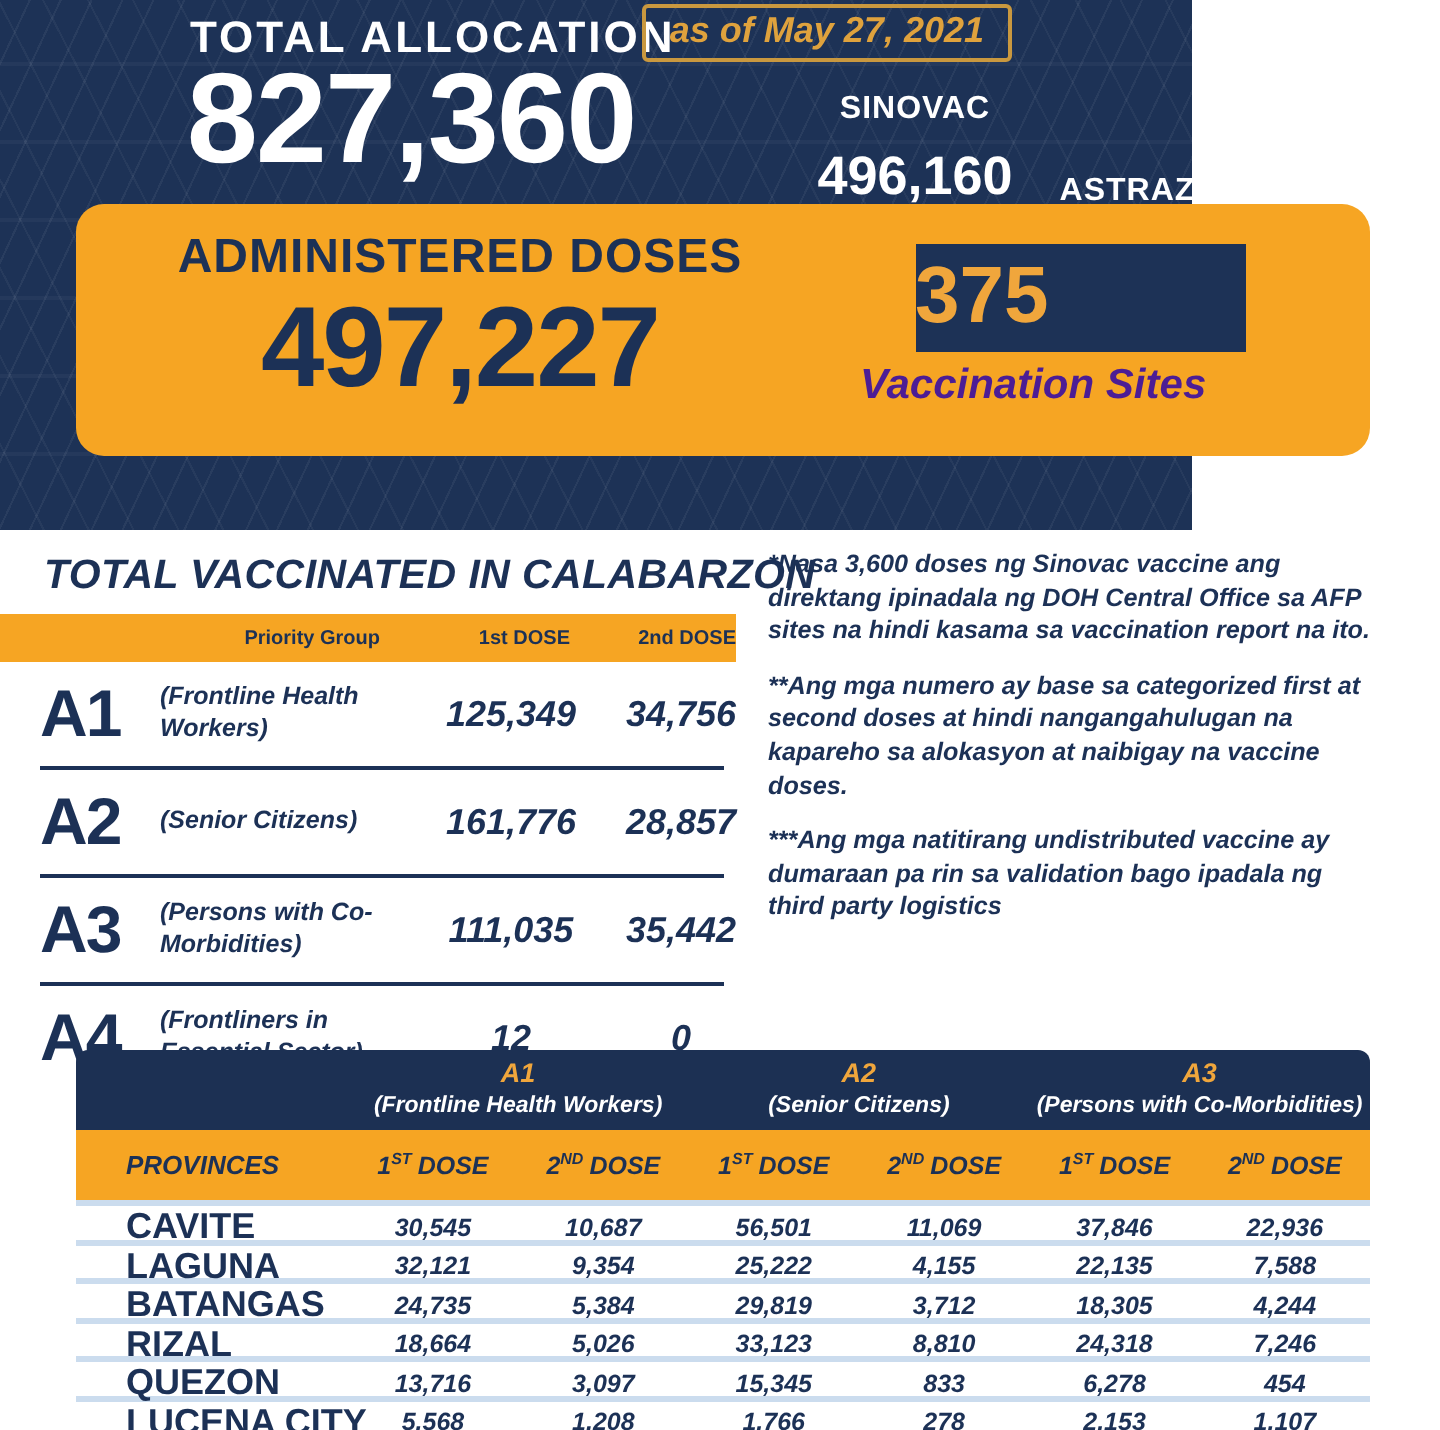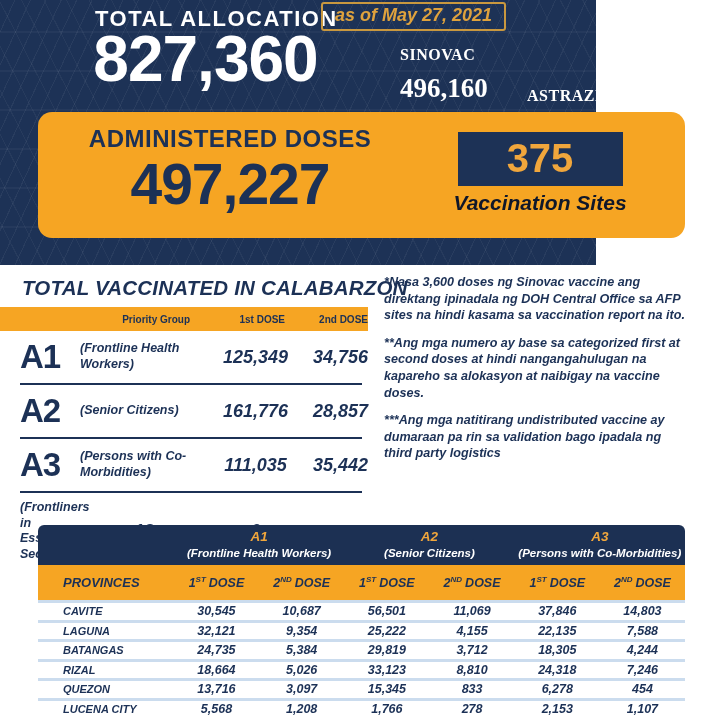--- a/index.html
+++ b/index.html
@@ -24,38 +24,38 @@
   }
   .hero-total {
     position:absolute; left:58px; top:22px; width:295px; text-align:center;
     color:#fff; font-size:64px; letter-spacing:-1px;
   }
   .asof-box {
     position:absolute; right:90px; top:2px;
     border:2px solid #c9983f; border-radius:3px; padding:1px 12px 3px;
     color:#dfa23d; font-size:18px; font-style:italic;
   }
-  .vax { position:absolute; color:#fff;font-family:Liberation Serif, serif; }
+  .vax { position:absolute; text-align:center; color:#fff; }
   .vax-1 { left:400px; top:46px; width:115px; }
   .vax-2 { left:527px; top:46px; width:132px;margin-top:41px; }
   .vax-name { font-size:16px; letter-spacing:0.5px; }
   .vax-val  { font-size:27px; margin-top:9px; }
   .admin-banner {
-    position:absolute; left:38px; top:112px; width:647px; height:126px;
+    position:absolute; left:38px; top:102px; width:647px; height:126px;
     background:#f6a523; border-radius:14px;
   }
   .admin-left { position:absolute; left:22px; top:13px; width:340px; text-align:center; }
   .admin-label { font-size:24px; letter-spacing:0.5px; color:#1c3156; }
   .admin-value { font-size:57px; letter-spacing:-1px; color:#1c3156; margin-top:-2px; }
-  .admin-right { position:absolute; left:392px; top:20px; width:220px; text-align:center; }
+  .admin-right { position:absolute; left:392px; top:20px; width:220px; text-align:left; }
   .sites-box {
     width:165px; height:54px; margin:0 auto; background:#1d3256;
     color:#f0a63c; font-size:40px; line-height:52px;
   }
-  .sites-label { font-size:21px; font-style:italic; color:#0f172a; margin-top:5px; }
+  .sites-label { font-size:21px; font-style:italic; color:#4c1d95; margin-top:5px; }
   
   .mid { display:flex; width:720px; height:260px; background:#fff; }
   .mid-left { width:368px; flex:none; }
   .vac-title {
     margin:11px 0 7px 22px; font-size:20.5px; font-style:italic;
     letter-spacing:0.2px; color:#1c3156; white-space:nowrap;
   }
   .pg-grid { display:grid; grid-template-columns:62px 128px 95px 83px; align-items:center; }
   .pg-header { background:#f6a523; height:24px; }
   .pg-header .c { font-size:10px; text-align:right; color:#1c3156; }
@@ -79,21 +79,21 @@
   .bt-gcode { color:#f0a63c; font-size:13.5px; font-style:italic; }
   .bt-glabel { color:#fff; font-size:11.5px; font-style:italic; font-weight:bold; }
   .bt-cols { display:grid; grid-template-columns:21% 13.17% 13.17% 13.17% 13.17% 13.17% 13.15%; align-items:center; }
   .bt-sub { background:#f6a523; height:35px; }
   .bt-sub .c { font-size:12.5px; font-style:italic; text-align:center; color:#1c3156; }
   .bt-sub .c sup { font-size:8px; }
   .bt-sub .dose-word { margin-left:3px; }
   .bt-prov-h { font-size:13px; font-style:italic; padding-left:25px; color:#1c3156; }
   .bt-body { background:#cbdcee; padding-top:3px; }
   .bt-row { background:#fff; height:16.5px; margin-bottom:3px; }
-  .bt-prov { font-size:11px; font-style:italic; padding-left:25px; white-space:nowrap; }
+  .bt-prov { font-size:18px; padding-left:25px; white-space:nowrap; }
   .bt-val { font-size:12.5px; font-style:italic; text-align:center; }
   .bt-footer { background:#1c3053; height:10px; border-radius:0 0 6px 6px; }
 </style>
 </head>
 <body>
 
 <div class="poster">
 
   <div class="hero">
     <div class="hero-title">TOTAL ALLOCATION</div>
@@ -144,20 +144,21 @@
           <div class="pg-num">161,776</div>
           <div class="pg-num">28,857</div>
         </div>
         <div class="pg-row">
           <div class="pg-code">A3</div>
           <div class="pg-group">(Persons with Co-Morbidities)</div>
           <div class="pg-num">111,035</div>
           <div class="pg-num">35,442</div>
         </div>
         <div class="pg-row">
+          <div class="pg-code">A4</div>
           <div class="pg-group">(Frontliners in Essential Sector)</div>
           <div class="pg-num">12</div>
           <div class="pg-num">0</div>
         </div>
       </div>
     </div>
     <div class="mid-right">
       <p class="note">*Nasa 3,600 doses ng Sinovac vaccine ang direktang ipinadala ng DOH Central Office sa AFP sites na hindi kasama sa vaccination report na ito.</p>
       <p class="note">**Ang mga numero ay base sa categorized first at second doses at hindi nangangahulugan na kapareho sa alokasyon at naibigay na vaccine doses.</p>
       <p class="note">***Ang mga natitirang undistributed vaccine ay dumaraan pa rin sa validation bago ipadala ng third party logistics</p>
@@ -192,21 +193,21 @@
     </div>
 
     <div class="bt-body">
       <div class="bt-cols bt-row">
         <div class="bt-prov">CAVITE</div>
         <div class="bt-val">30,545</div>
         <div class="bt-val">10,687</div>
         <div class="bt-val">56,501</div>
         <div class="bt-val">11,069</div>
         <div class="bt-val">37,846</div>
-        <div class="bt-val">14,803</div>
+        <div class="bt-val">22,936</div>
       </div>
       <div class="bt-cols bt-row">
         <div class="bt-prov">LAGUNA</div>
         <div class="bt-val">32,121</div>
         <div class="bt-val">9,354</div>
         <div class="bt-val">25,222</div>
         <div class="bt-val">4,155</div>
         <div class="bt-val">22,135</div>
         <div class="bt-val">7,588</div>
       </div>

